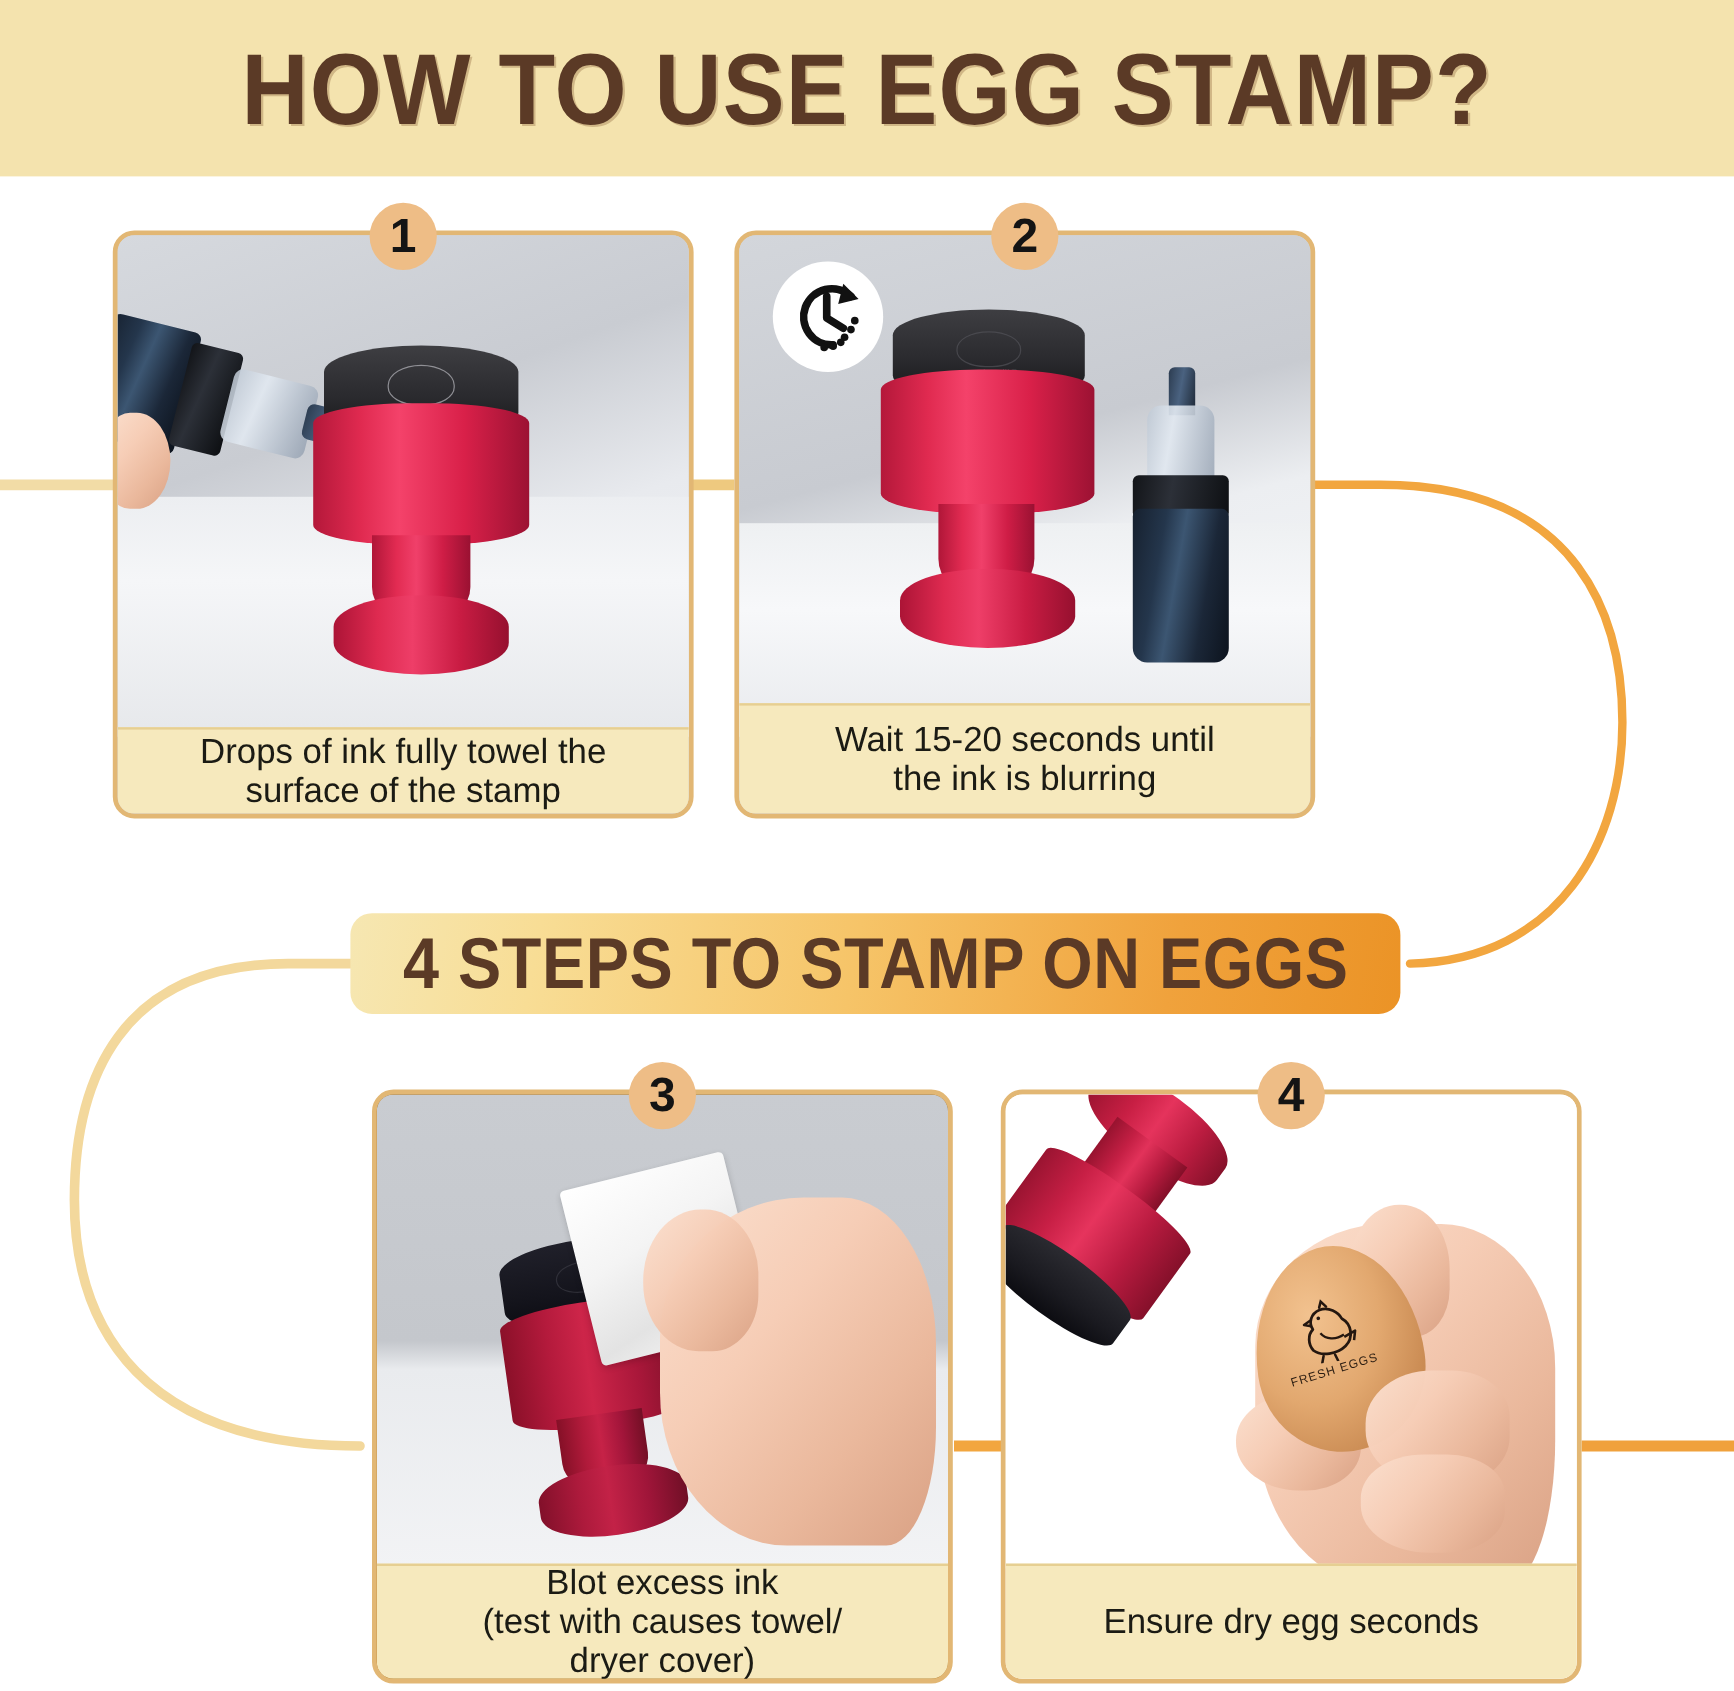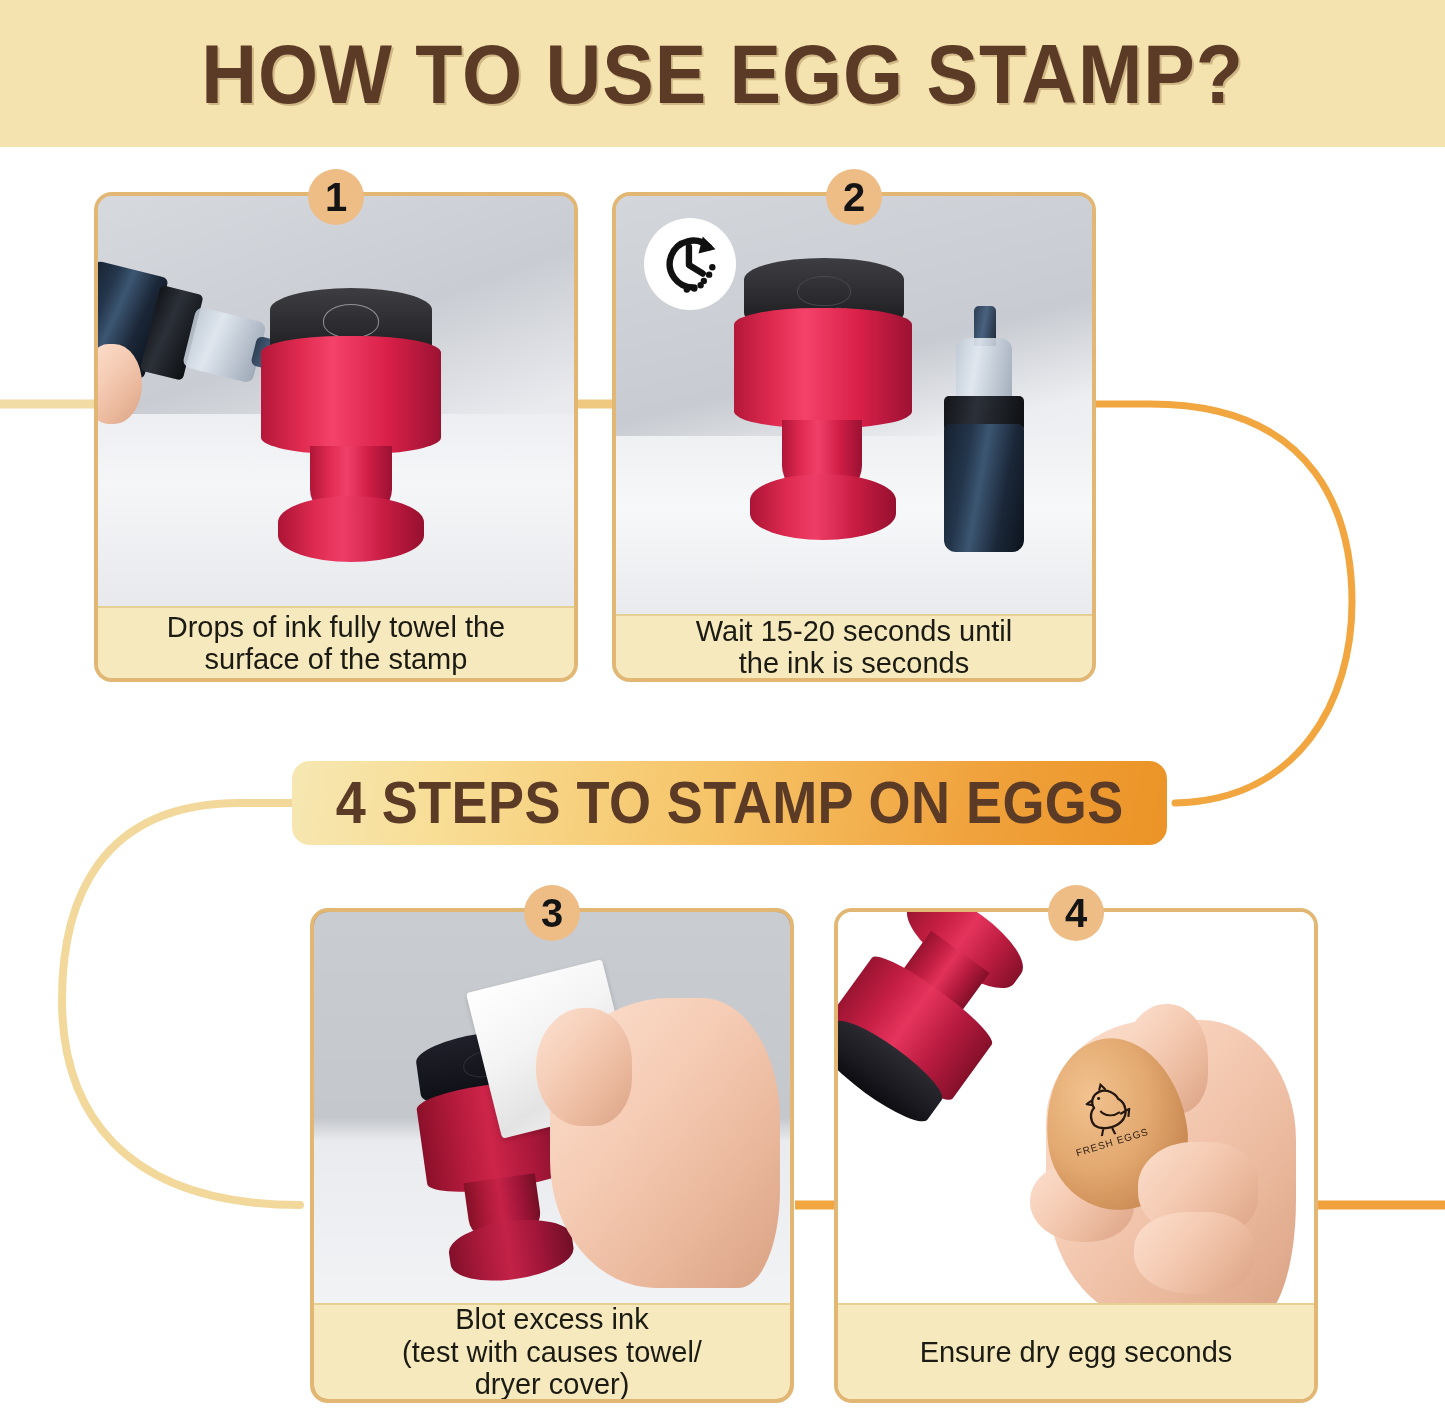--- a/index.html
+++ b/index.html
@@ -269,24 +269,24 @@
       <div class="stamp-neck" style="left:166px;top:224px;width:80px;height:76px;border-radius:0 0 40% 40%;"></div>
       <div class="stamp-foot" style="left:134px;top:278px;width:146px;height:66px;"></div>
 
       <div class="bottle-tip" style="left:358px;top:110px;width:22px;height:40px;border-radius:5px 5px 0 0;"></div>
       <div class="bottle-nozzle" style="left:340px;top:142px;width:56px;height:72px;border-radius:12px 12px 6px 6px;"></div>
       <div class="bottle-collar" style="left:328px;top:200px;width:80px;height:36px;border-radius:5px;"></div>
       <div class="bottle-body" style="left:328px;top:228px;width:80px;height:128px;border-radius:6px 6px 12px 12px;"></div>
     </div>
   </div>
 
-  <div class="card-caption" style="height:64px;">
+  <div class="card-caption" style="height:92px;">
     <div>
       <span>Wait 15-20 seconds until</span>
-      <span>the ink is seconds</span>
+      <span>the ink is blurring</span>
     </div>
   </div>
 </div>
 <div class="badge" style="left:826px; top:169px;">2</div>
 
 <div class="mid-banner">
   <div class="mid-banner-title">4 STEPS TO STAMP ON EGGS</div>
 </div>
 
 <div class="card" style="left:310px; top:908px; width:484px; height:495px; background:#a16207;">

